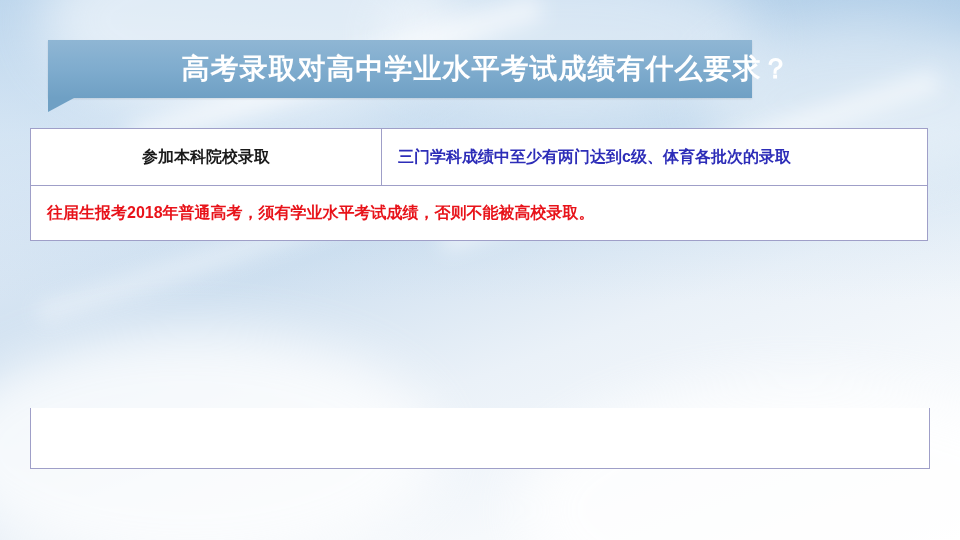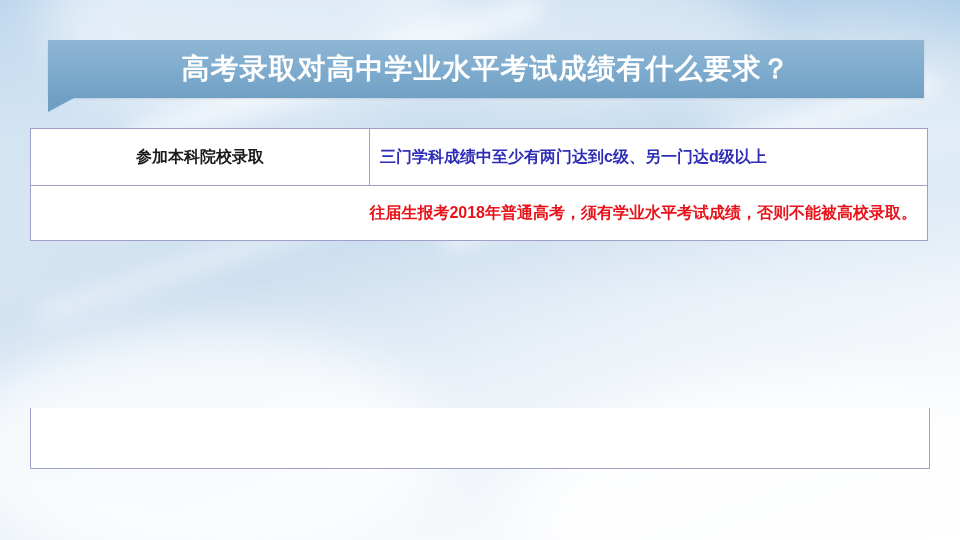--- a/index.html
+++ b/index.html
@@ -44,21 +44,21 @@
   }
   .bg-streak.s1 { left: 120px; top: 60px;  width: 430px; height: 26px; }
   .bg-streak.s2 { left: 430px; top: 150px; width: 520px; height: 22px; }
   .bg-streak.s3 { left: 30px;  top: 250px; width: 360px; height: 18px; opacity: .7; }
 
   
   .title-banner {
     position: absolute;
     left: 48px;
     top: 40px;
-    width: 876px;
+    width: 704px;
     height: 58px;
     background: linear-gradient(180deg, #8fb6d4 0%, #7facce 50%, #6fa0c4 100%);
     box-shadow: 0 1px 2px rgba(0,0,0,0.10);
   }
   .title-text {
     position: absolute;
     left: 0; top: 0;
     width: 876px; height: 58px;
     display: flex;
     align-items: center;
@@ -86,42 +86,42 @@
     top: 128px;
     width: 898px;
   }
   table.req-table {
     border-collapse: collapse;
     width: 898px;
     table-layout: fixed;
   }
   table.req-table td {
     border: 1px solid #9f9fc8;
-    padding: 0 10px;
+    padding: 0 16px;
     vertical-align: middle;
   }
   td.col-left {
     width: 318px;
     text-align: center;
     color: #1a1a1a;
     font-size: 16px;
     font-weight: bold;
   }
   td.col-right {
     color: #2d2db8;
     font-size: 16px;
     font-weight: bold;
     padding-left: 16px;
   }
   tr.row-a td { background: #ffffff; height: 56px; }
   tr.row-b td { background: #ded9ec; height: 56px; }
   tr.note td {
     background: #ffffff;
     height: 54px;
-    text-align: right;
+    text-align: left;
     color: #e8131a;
     font-size: 16px;
     font-weight: bold;
   }
   .lower-band {
     position: absolute;
     left: 30px;
     top: 408px;
     width: 898px;
     height: 60px;
@@ -149,21 +149,21 @@
   </div>
   <div class="banner-tail"></div>
 
   <div class="lower-band"></div>
 
   <div class="table-wrap">
     <table class="req-table">
       <tbody>
         <tr class="row-a">
           <td class="col-left">参加本科院校录取</td>
-          <td class="col-right">三门学科成绩中至少有两门达到c级、另一门达d级以上</td>
+          <td class="col-right">三门学科成绩中至少有两门达到c级、体育各批次的录取</td>
         </tr>
         <tr class="note">
           <td colspan="2">往届生报考2018年普通高考，须有学业水平考试成绩，否则不能被高校录取。</td>
         </tr>
       </tbody>
     </table>
   </div>
 </div>
 
 </body></html>

